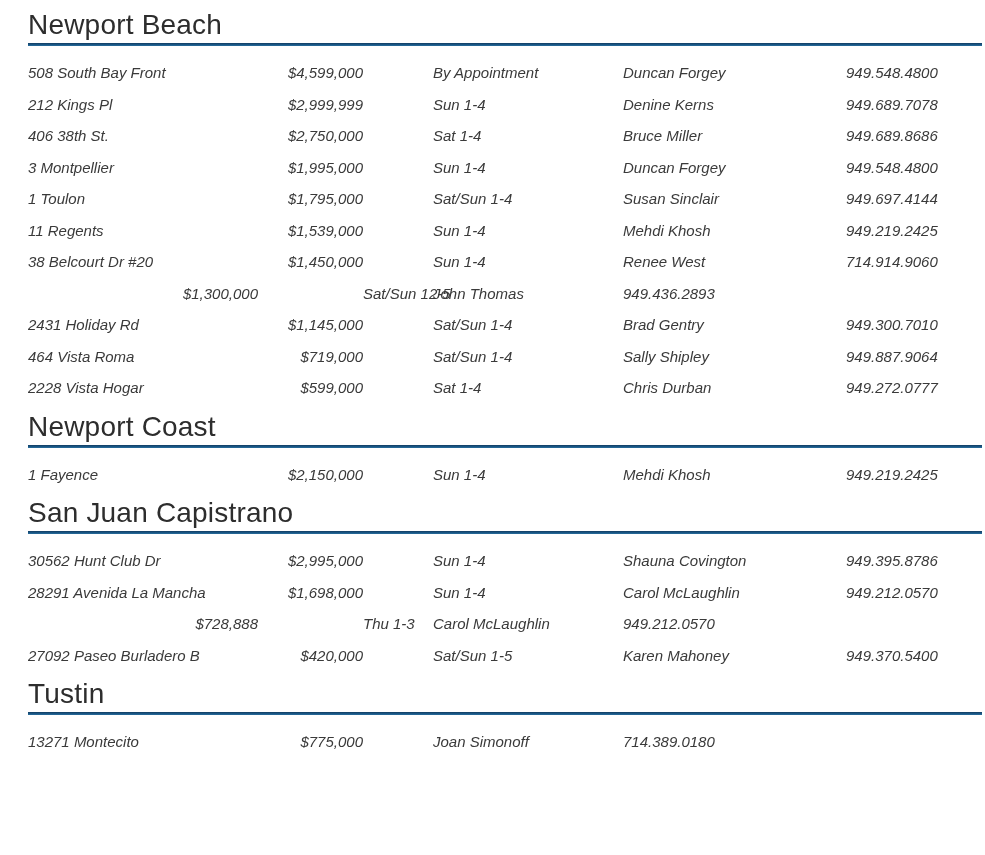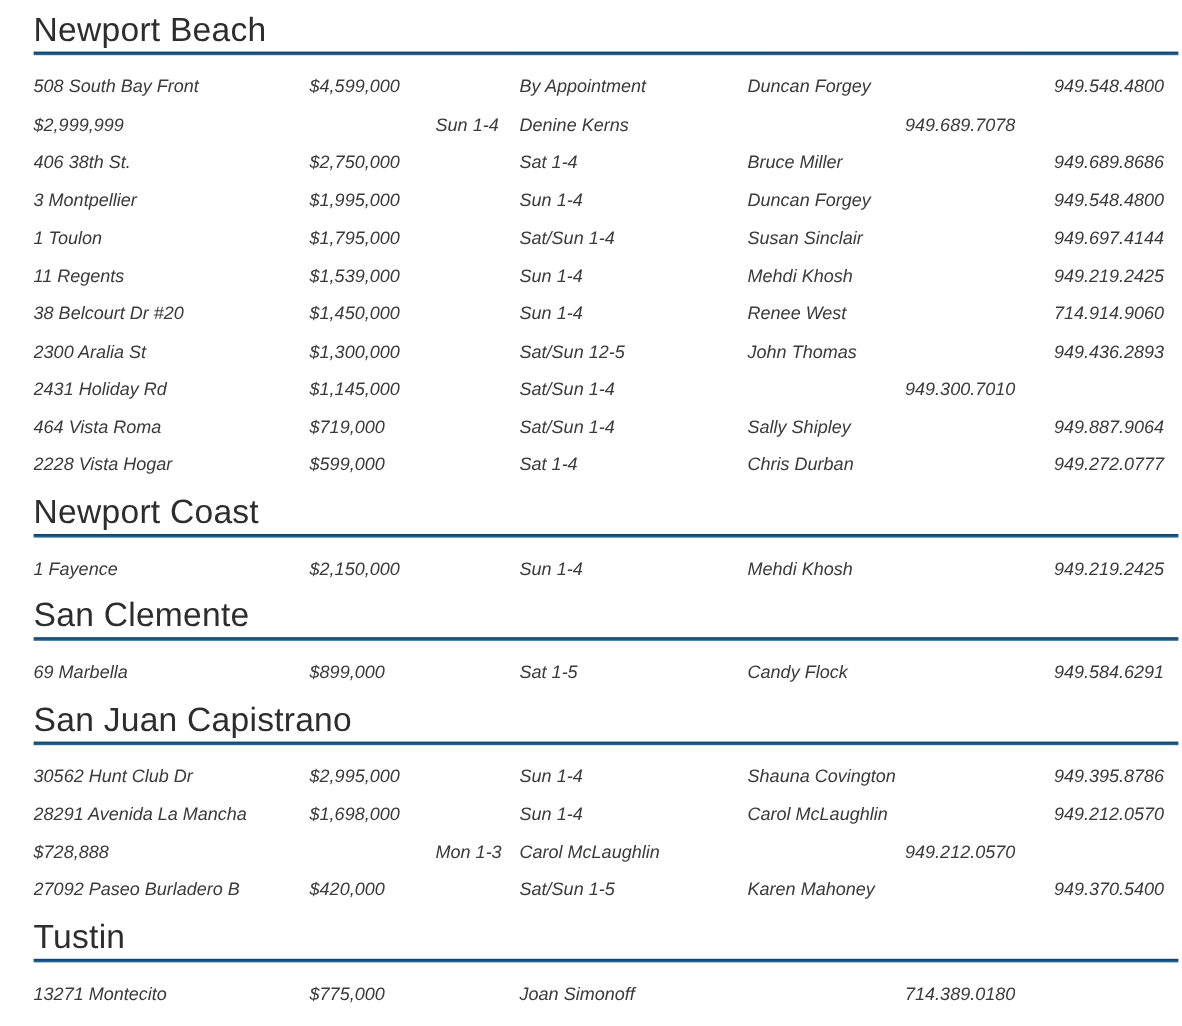--- a/index.html
+++ b/index.html
@@ -30,42 +30,43 @@
     padding: 11px 0 6px 0;
   }
   .listing-row {
     display: grid;
     grid-template-columns: 230px 105px 70px 190px 223px 124px;
     font-size: 15px;
     line-height: 31.5px;
     white-space: nowrap;
     font-style: italic;
   }
-  .cell-price { }
-  .cell-phone { text-align: right; }
+  .cell-price { text-align: right; }
+  .cell-phone { }
   .cell-address { overflow: hidden; }
 </style>
 </head>
 <body>
 
 <div class="page">
   <div class="city-section">
     <div class="section-heading">Newport Beach</div>
     <div class="section-rule"></div>
     <div class="listings">
   <div class="listing-row">
     <div class="cell-address">508 South Bay Front</div>
     <div class="cell-price">$4,599,000</div>
     <div class="cell-spacer"></div>
     <div class="cell-time">By Appointment</div>
     <div class="cell-agent">Duncan Forgey</div>
     <div class="cell-phone">949.548.4800</div>
   </div>
 
   <div class="listing-row">
+    <div class="cell-address">212 Kings Pl</div>
     <div class="cell-price">$2,999,999</div>
     <div class="cell-spacer"></div>
     <div class="cell-time">Sun 1-4</div>
     <div class="cell-agent">Denine Kerns</div>
     <div class="cell-phone">949.689.7078</div>
   </div>
 
   <div class="listing-row">
     <div class="cell-address">406 38th St.</div>
     <div class="cell-price">$2,750,000</div>
@@ -105,33 +106,33 @@
   <div class="listing-row">
     <div class="cell-address">38 Belcourt Dr #20</div>
     <div class="cell-price">$1,450,000</div>
     <div class="cell-spacer"></div>
     <div class="cell-time">Sun 1-4</div>
     <div class="cell-agent">Renee West</div>
     <div class="cell-phone">714.914.9060</div>
   </div>
 
   <div class="listing-row">
-    <div class="cell-address">2300 Aralia St</div>
     <div class="cell-price">$1,300,000</div>
     <div class="cell-spacer"></div>
     <div class="cell-time">Sat/Sun 12-5</div>
     <div class="cell-agent">John Thomas</div>
     <div class="cell-phone">949.436.2893</div>
   </div>
 
   <div class="listing-row">
     <div class="cell-address">2431 Holiday Rd</div>
     <div class="cell-price">$1,145,000</div>
     <div class="cell-spacer"></div>
     <div class="cell-time">Sat/Sun 1-4</div>
+    <div class="cell-agent">Brad Gentry</div>
     <div class="cell-phone">949.300.7010</div>
   </div>
 
   <div class="listing-row">
     <div class="cell-address">464 Vista Roma</div>
     <div class="cell-price">$719,000</div>
     <div class="cell-spacer"></div>
     <div class="cell-time">Sat/Sun 1-4</div>
     <div class="cell-agent">Sally Shipley</div>
     <div class="cell-phone">949.887.9064</div>
@@ -156,34 +157,20 @@
     <div class="cell-address">1 Fayence</div>
     <div class="cell-price">$2,150,000</div>
     <div class="cell-spacer"></div>
     <div class="cell-time">Sun 1-4</div>
     <div class="cell-agent">Mehdi Khosh</div>
     <div class="cell-phone">949.219.2425</div>
   </div>
 </div>
   </div>
 
-  <div class="city-section">
-    <div class="section-heading">San Clemente</div>
-    <div class="section-rule"></div>
-    <div class="listings">
-  <div class="listing-row">
-    <div class="cell-address">69 Marbella</div>
-    <div class="cell-price">$899,000</div>
-    <div class="cell-spacer"></div>
-    <div class="cell-time">Sat 1-5</div>
-    <div class="cell-agent">Candy Flock</div>
-    <div class="cell-phone">949.584.6291</div>
-  </div>
-</div>
-  </div>
 
   <div class="city-section">
     <div class="section-heading">San Juan Capistrano</div>
     <div class="section-rule"></div>
     <div class="listings">
   <div class="listing-row">
     <div class="cell-address">30562 Hunt Club Dr</div>
     <div class="cell-price">$2,995,000</div>
     <div class="cell-spacer"></div>
     <div class="cell-time">Sun 1-4</div>
@@ -196,21 +183,21 @@
     <div class="cell-price">$1,698,000</div>
     <div class="cell-spacer"></div>
     <div class="cell-time">Sun 1-4</div>
     <div class="cell-agent">Carol McLaughlin</div>
     <div class="cell-phone">949.212.0570</div>
   </div>
 
   <div class="listing-row">
     <div class="cell-price">$728,888</div>
     <div class="cell-spacer"></div>
-    <div class="cell-time">Mon 1-3</div>
+    <div class="cell-time">Thu 1-3</div>
     <div class="cell-agent">Carol McLaughlin</div>
     <div class="cell-phone">949.212.0570</div>
   </div>
 
   <div class="listing-row">
     <div class="cell-address">27092 Paseo Burladero B</div>
     <div class="cell-price">$420,000</div>
     <div class="cell-spacer"></div>
     <div class="cell-time">Sat/Sun 1-5</div>
     <div class="cell-agent">Karen Mahoney</div>

